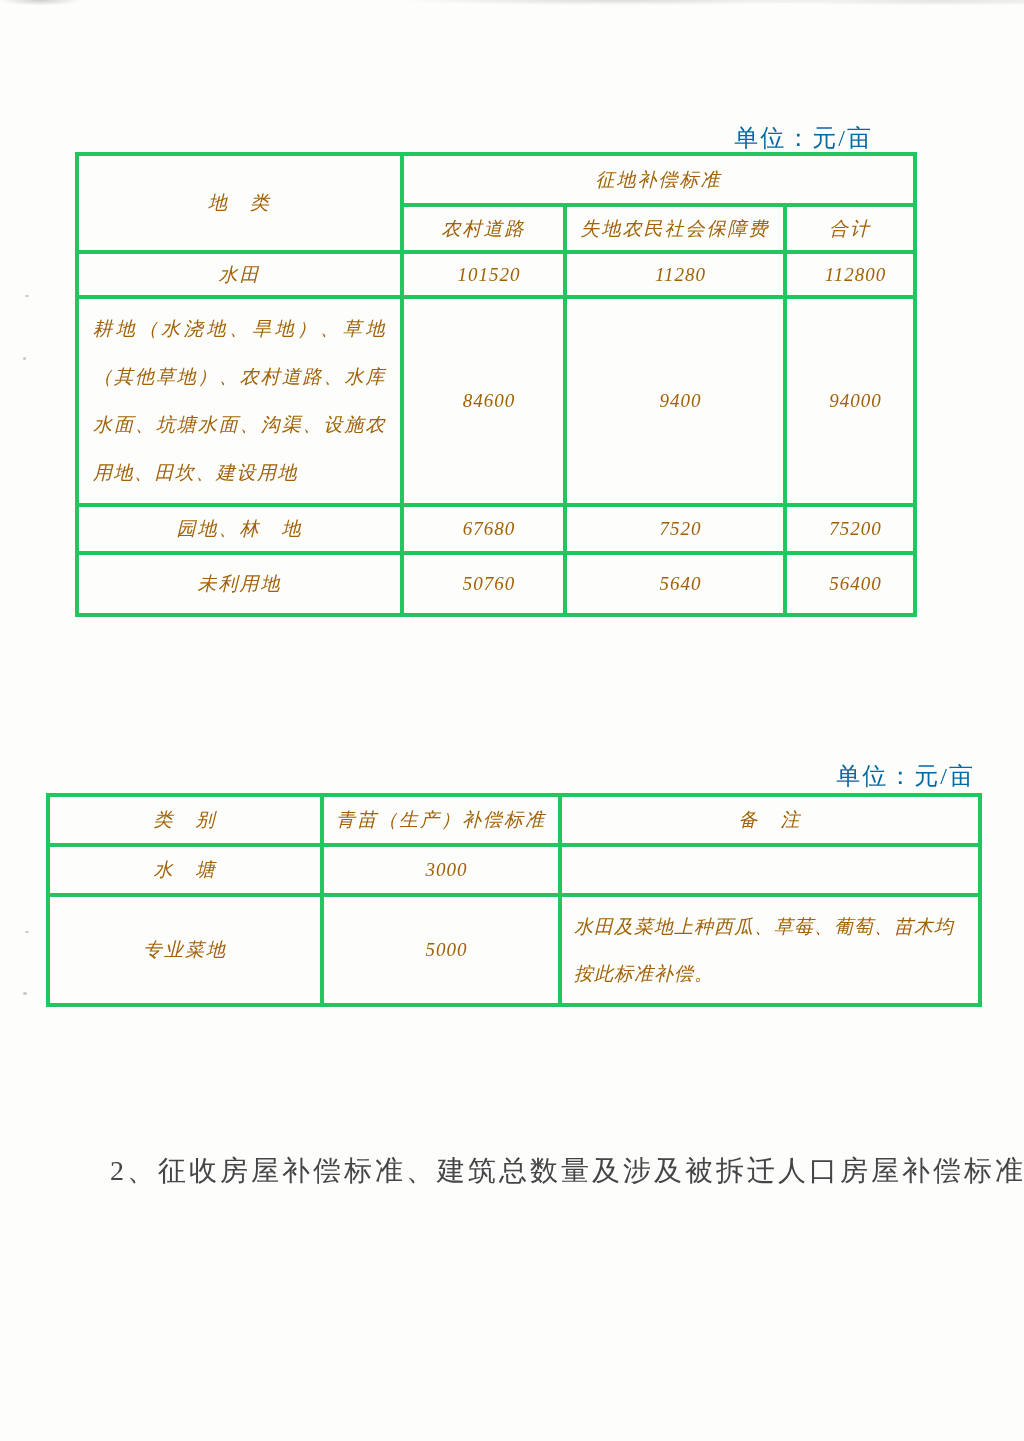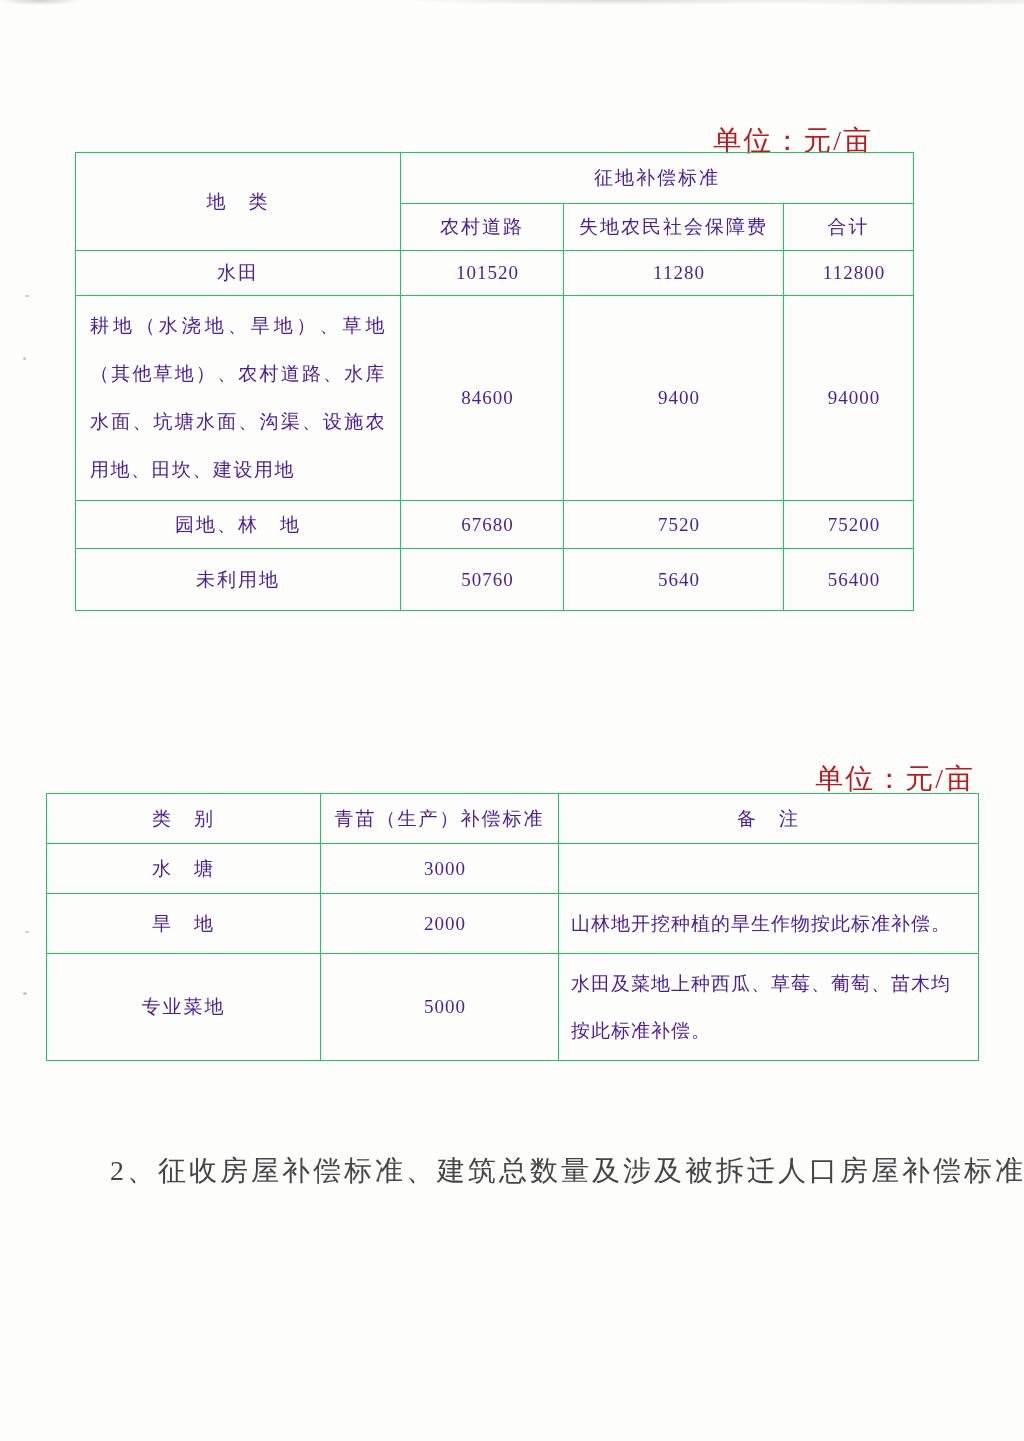--- a/index.html
+++ b/index.html
@@ -26,46 +26,47 @@
   .speck {
     position: absolute;
     background: #9a9a9a;
     border-radius: 50%;
     opacity: .55;
     filter: blur(.4px);
   }
 
   .unit-label {
     position: absolute;
-    font-size: 28px;
+    font-size: 24px;
     letter-spacing: 2px;
-    color: #b91c1c;
+    color: #0369a1;
     white-space: nowrap;
   }
   #unit1 { top: 122px; right: 151px; }
   #unit2 { top: 760px; right: 49px; }
 
   table.doc-table {
     position: absolute;
     border-collapse: collapse;
     table-layout: fixed;
     background: transparent;
   }
   #table1 { left: 75px;  top: 152px; width: 838px; }
   #table2 { left: 46px;  top: 793px; width: 932px; }
 
   .doc-table td {
-    border: 1px solid #22c55e;
+    border: 4px solid #22c55e;
     text-align: center;
     vertical-align: middle;
     font-size: 19px;
     letter-spacing: 2px;
-    color: #4c1d95;
+    color: #a16207;
     padding: 2px 8px;
     overflow: hidden;
+    font-style: italic;
   }
   .doc-table td.num { letter-spacing: 1px; font-size: 19px; padding-left: 19px; }
   .doc-table td.long-name {
     text-align: justify;
     text-align-last: left;
     line-height: 48px;
     padding: 6px 14px;
     letter-spacing: 1.5px;
   }
   .doc-table td.note {
@@ -163,25 +164,20 @@
       <tr class="h50">
     <td>类　别</td>
     <td>青苗（生产）补偿标准</td>
     <td>备　注</td>
   </tr>
   <tr class="h50">
     <td>水　塘</td>
     <td class="num">3000</td>
     <td class="note"></td>
   </tr>
-  <tr class="h52">
-    <td>旱　地</td>
-    <td class="num">2000</td>
-    <td class="note">山林地开挖种植的旱生作物按此标准补偿。</td>
-  </tr>
   <tr class="h95">
     <td>专业菜地</td>
     <td class="num">5000</td>
     <td class="note">水田及菜地上种西瓜、草莓、葡萄、苗木均按此标准补偿。</td>
   </tr>
 </tbody>
   </table>
 
 <div class="section-heading">2、征收房屋补偿标准、建筑总数量及涉及被拆迁人口房屋补偿标准</div>
 

